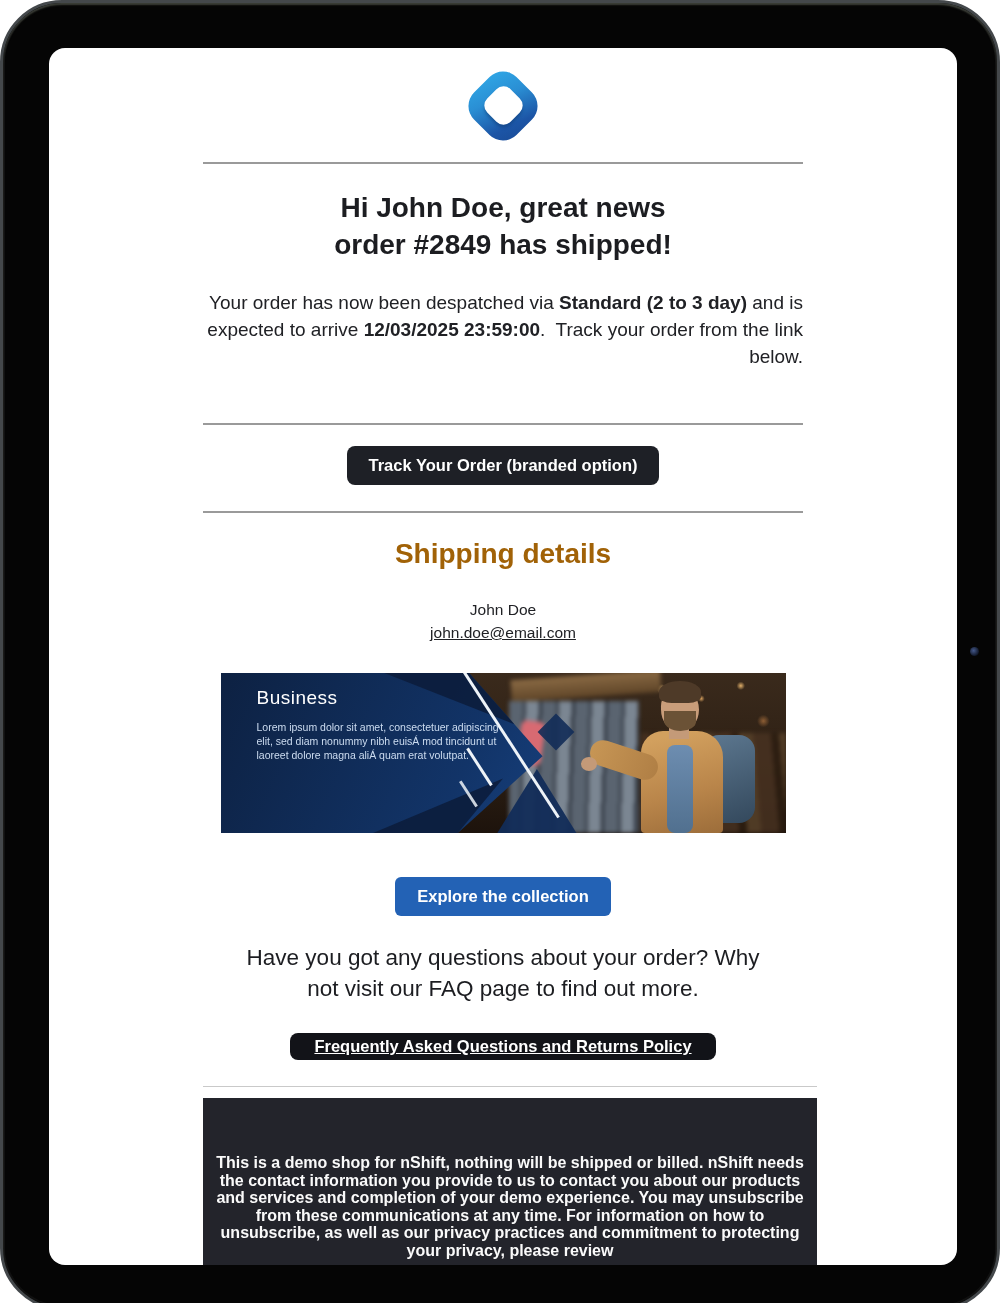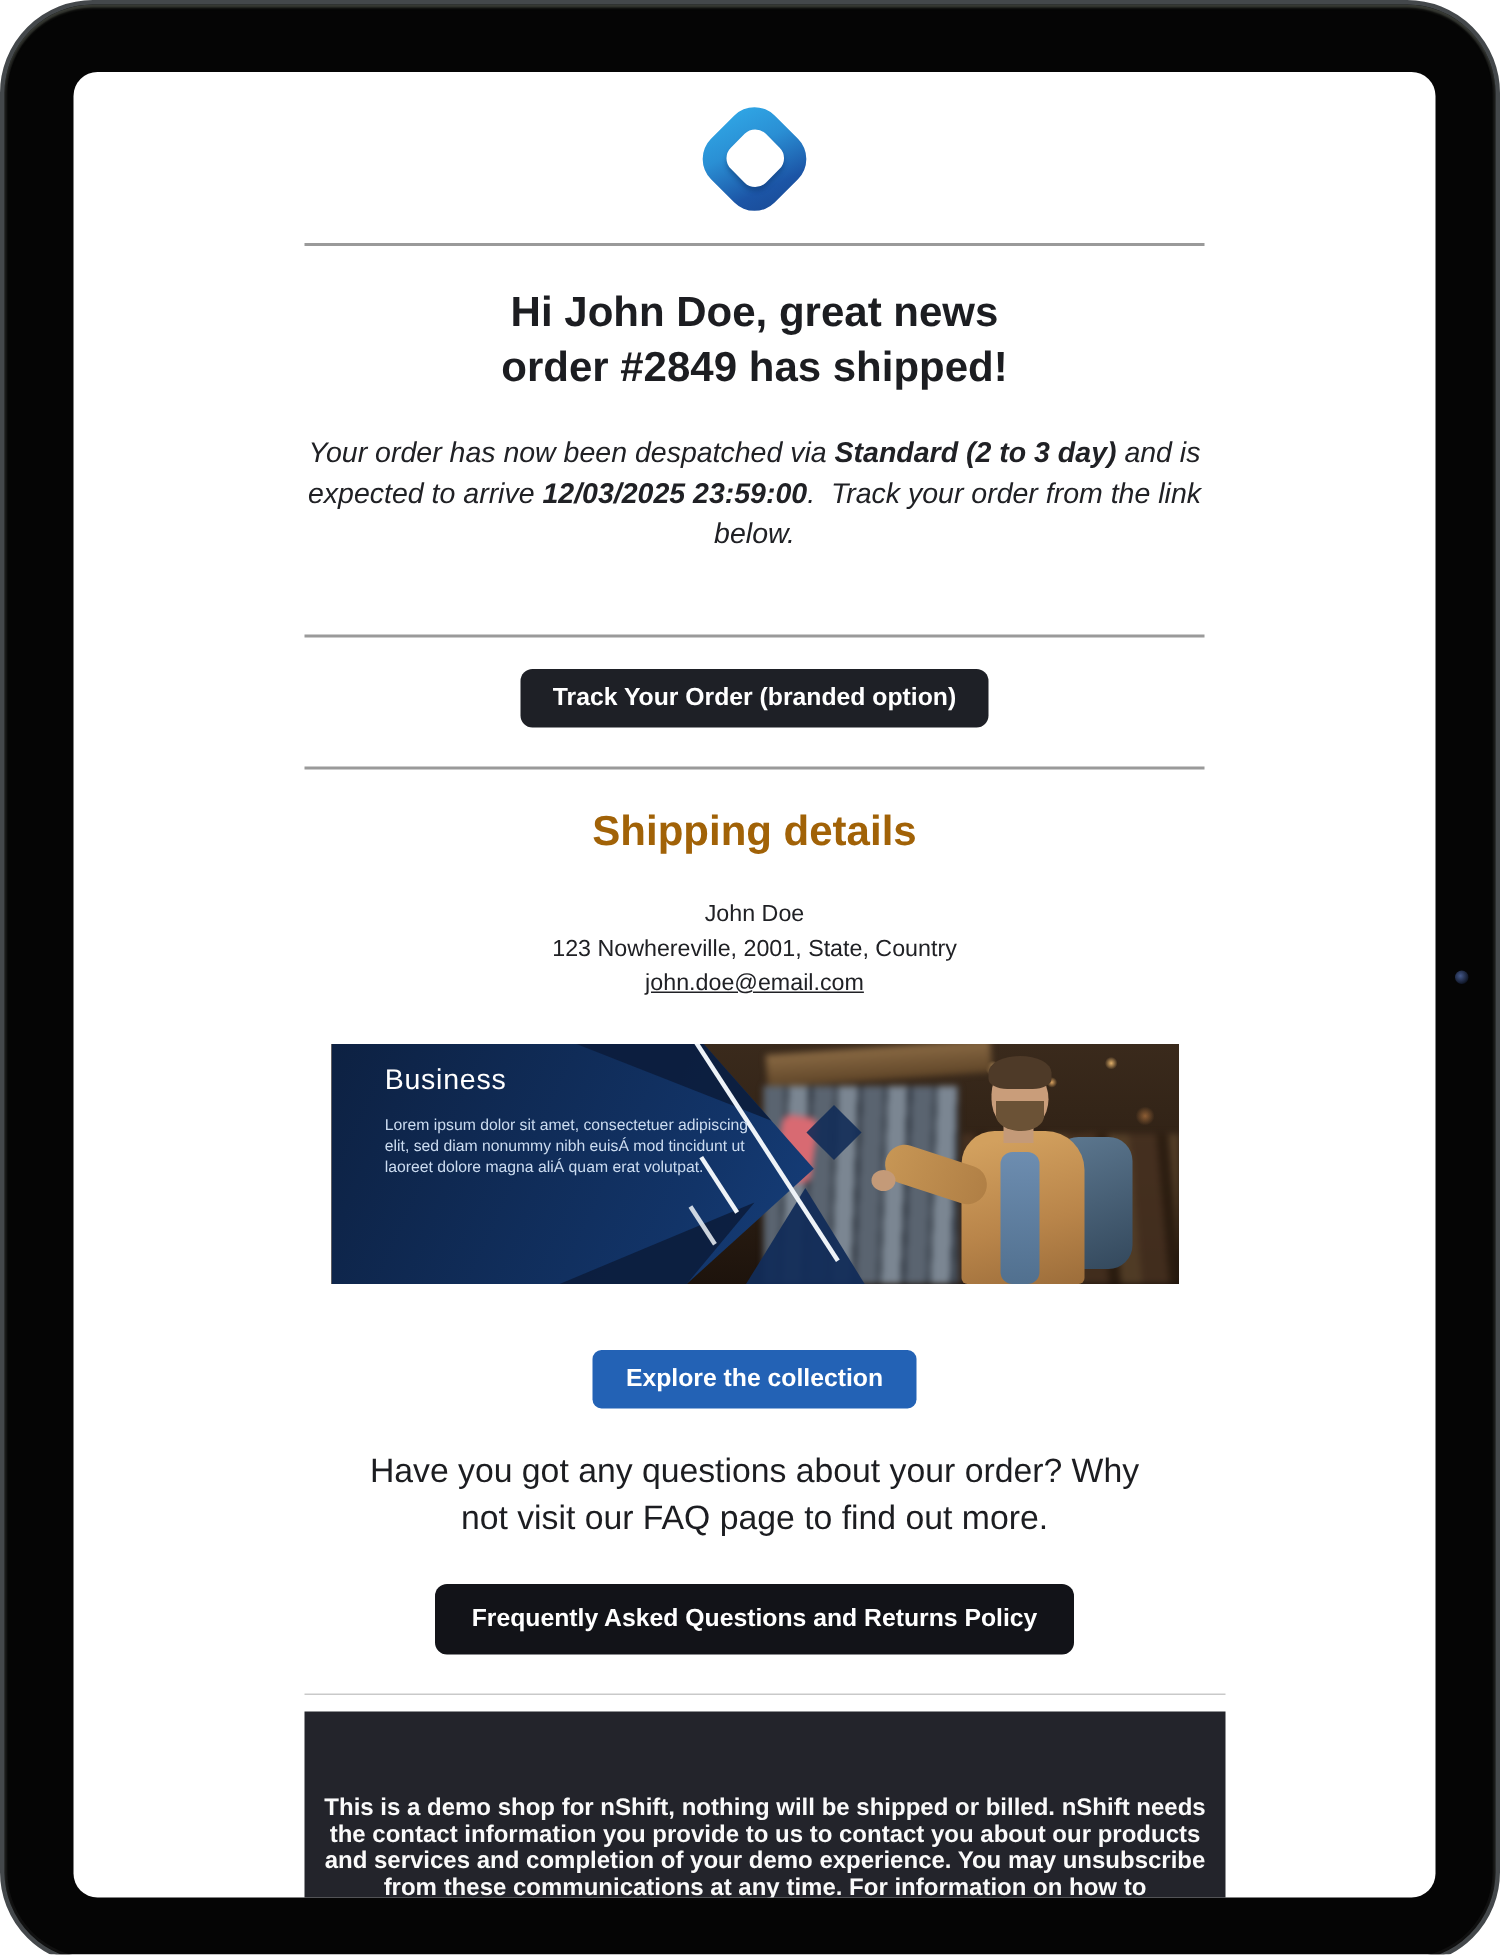--- a/index.html
+++ b/index.html
@@ -34,28 +34,28 @@
   .logo-word{font-size:45px;font-weight:700;color:var(--logo-navy);letter-spacing:.5px;}
 
   .divider{width:600px;height:2px;background:var(--divider);border:none;}
   .div-1{margin-top:14px;}
   .div-2{margin-top:53px;}
   .div-3{margin-top:26px;}
 
   h1{margin-top:25px;text-align:center;font-size:28px;line-height:37px;font-weight:700;color:#1c1d21;}
   h1 span{display:block;}
 
-  .intro{margin-top:26px;text-align:center;font-size:19px;line-height:27px;color:#202125;font-style:italic;}
+  .intro{margin-top:26px;text-align:right;font-size:19px;line-height:27px;color:#202125;}
   .intro b{font-weight:700;}
 
   .btn{display:block;margin-left:auto;margin-right:auto;border:none;cursor:pointer;
     color:#fff;font-family:inherit;font-weight:700;font-size:16.5px;text-align:center;}
   .btn-track{margin-top:21px;background:var(--button-dark);border-radius:8px;padding:10px 22px;}
   .btn-explore{margin-top:44px;background:var(--accent-blue);border-radius:6px;padding:10px 22px;}
-  .btn-faq{margin-top:29px;background:#121318;border-radius:8px;padding:14px 24px;}
+  .btn-faq{margin-top:29px;background:#121318;border-radius:8px;padding:4px 24px;text-decoration:underline;}
 
   h2{margin-top:25px;text-align:center;font-size:28px;font-weight:700;color:#a16207;}
   .address{margin-top:28px;text-align:center;font-size:15.5px;line-height:23px;color:#202125;}
   .address div{display:block;}
   .email-link{text-decoration:underline;color:#202125;cursor:pointer;}
 
   
   .banner{position:relative;width:565px;height:160px;margin:29px auto 0 auto;overflow:hidden;cursor:pointer;background:#2a1c12;}
   .photo{position:absolute;inset:0;
     background:
@@ -138,21 +138,20 @@
         <hr class="divider div-2">
 
         <button class="btn btn-track">Track Your Order (branded option)</button>
 
         <hr class="divider div-3">
 
         <h2>Shipping details</h2>
 
         <div class="address">
           <div>John Doe</div>
-          <div>123 Nowhereville, 2001, State, Country</div>
           <div><a class="email-link">john.doe@email.com</a></div>
         </div>
 
         <div class="banner">
           <div class="photo">
             <div class="photo-blur">
               <div class="shelf"></div>
               <div class="rack"></div>
               <div class="pink-item"></div>
               <div class="bg-clothes"></div>

